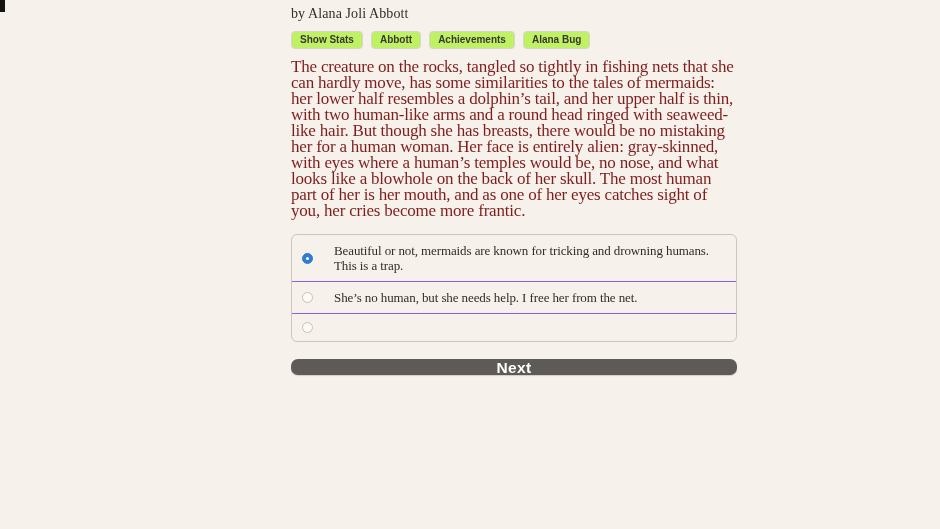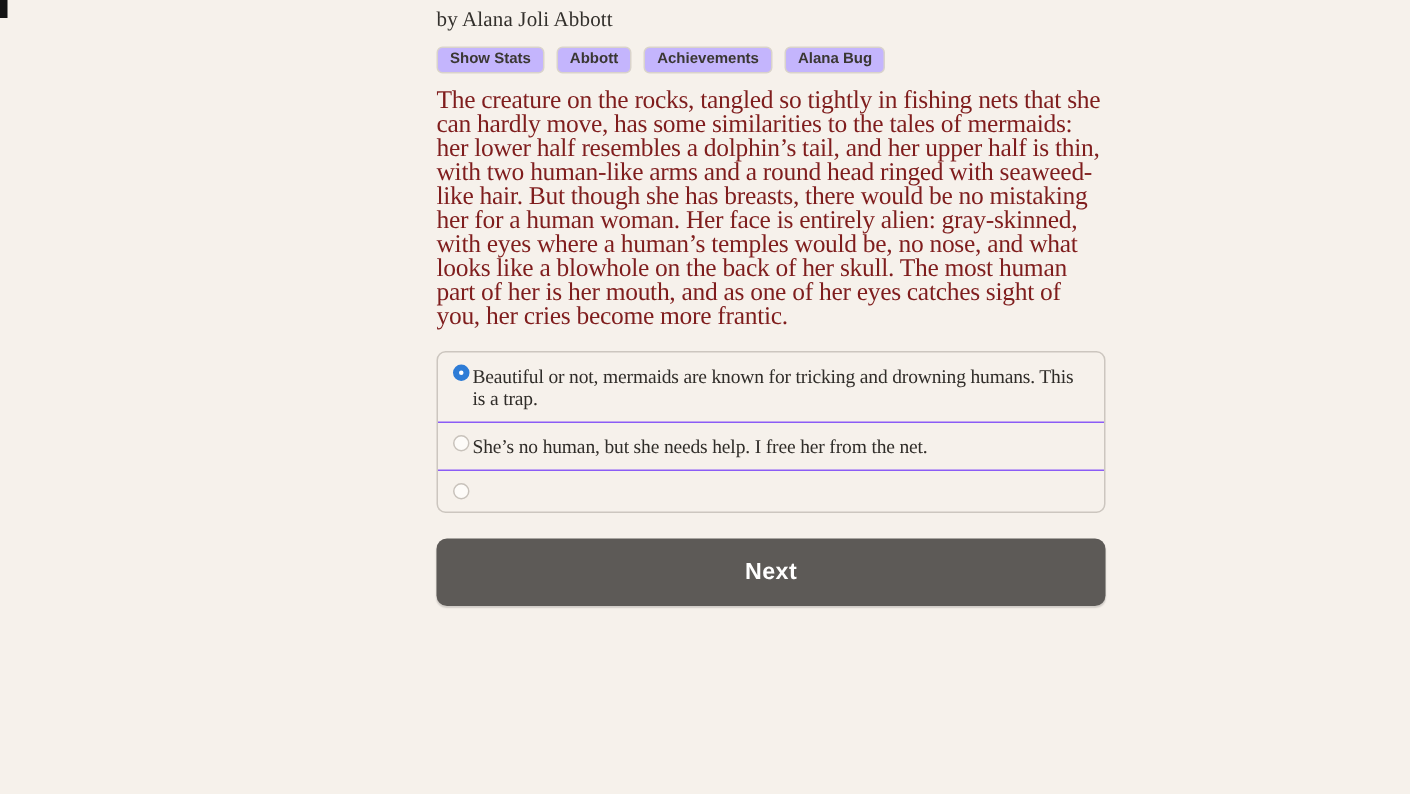--- a/index.html
+++ b/index.html
@@ -36,21 +36,21 @@
   .toolbar {
     display: flex;
     gap: 8px;
     margin: 0 0 10px 0;
   }
   .tb-btn {
     font-family: "Liberation Sans", sans-serif;
     font-size: 10px;
     font-weight: bold;
     color: #3A3733;
-    background: #c4b5fd;
+    background: #bef264;
     border: 1px solid #D9D3CB;
     border-radius: 4px;
     padding: 2px 8px 3px 8px;
     line-height: 11px;
     cursor: pointer;
     white-space: nowrap;
   }
   .story {
     font-size: 17px;
     line-height: 16px;
@@ -60,21 +60,22 @@
   }
   .choices {
     border: 1px solid #CCC6BF;
     border-radius: 6px;
     background: transparent;
     overflow: hidden;
     margin: 0 0 17px 0;
   }
   .choice {
     display: flex;
-    gap: 2px;
+    align-items: center;
+    gap: 21px;
     padding: 8px 10px;
     cursor: pointer;
   }
   .choice + .choice {
     border-top: 1px solid #8b5cf6;
   }
   .radio {
     position: relative;
     flex: 0 0 auto;
     width: 11px; height: 11px;
@@ -97,21 +98,21 @@
   }
   .choice-label {
     font-size: 13px;
     line-height: 15px;
     color: #302D29;
     letter-spacing: -0.1px;
   }
   .next-btn {
     display: block;
     width: 100%;
-    height: 45px;
+    height: 16px;
     background: #5D5A57;
     border: none;
     border-radius: 7px;
     color: #FFFFFF;
     font-family: "Liberation Sans", sans-serif;
     font-size: 15.5px;
     font-weight: bold;
     letter-spacing: 0.3px;
     cursor: pointer;
     box-shadow: 0 1px 1px rgba(0,0,0,0.15);

